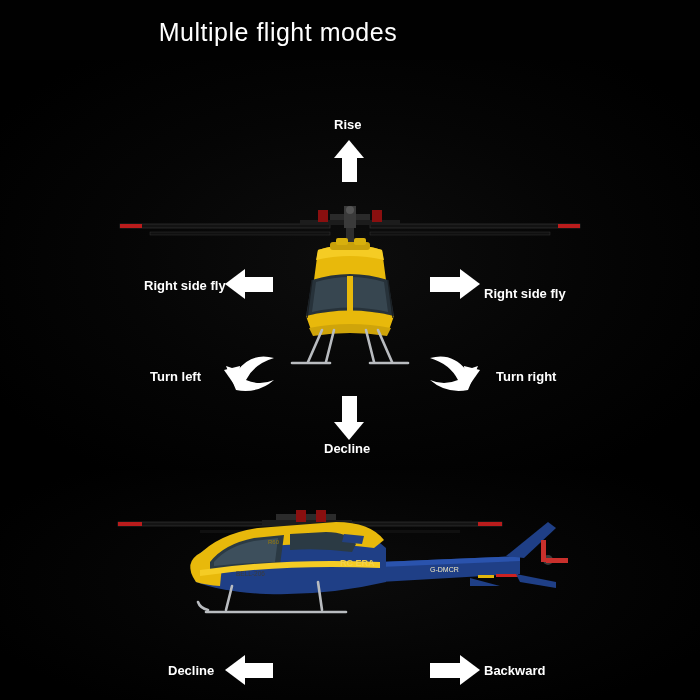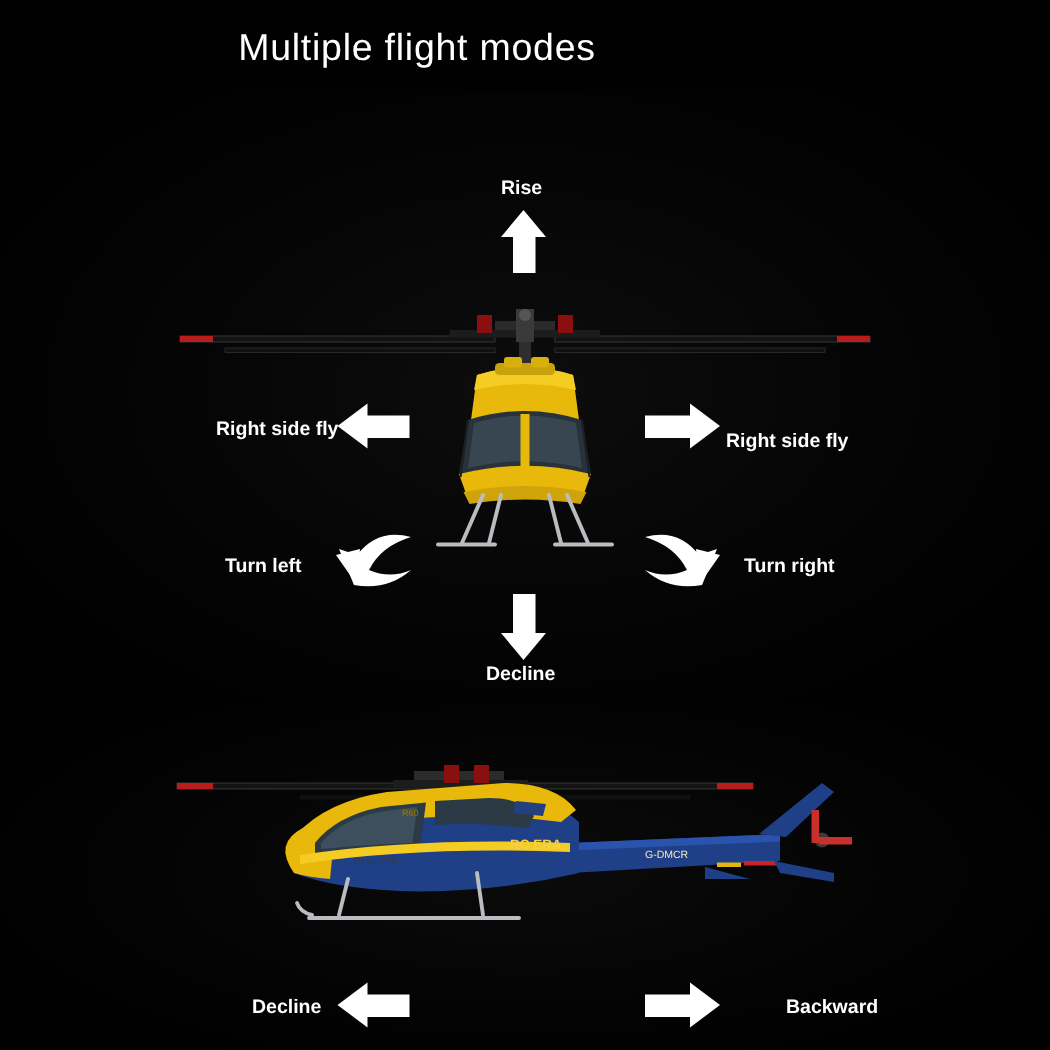--- a/index.html
+++ b/index.html
@@ -99,21 +99,21 @@
   #label-turn-left { left: 150px; top: 369px; text-align: center; }
 
   #arrow-turn-right { left: 428px; top: 352px; width: 58px; height: 42px; }
   #label-turn-right { left: 496px; top: 369px; text-align: center; }
 
   
   #arrow-forward { left: 225px; top: 655px; width: 50px; height: 31px; }
   #label-forward { left: 168px; top: 663px; }
 
   #arrow-backward { left: 430px; top: 655px; width: 50px; height: 31px; }
-  #label-backward { left: 484px; top: 663px; margin-left: 40px; }
+  #label-backward { left: 484px; top: 663px; }
 
   
   .heli-front { position: absolute; left: 0; top: 180px; width: 700px; height: 220px; }
   .heli-side { position: absolute; left: 0; top: 490px; width: 700px; height: 170px; }
 </style>
 </head>
 <body>
 
 <div class="stage">
   <div class="backdrop-top"></div>

